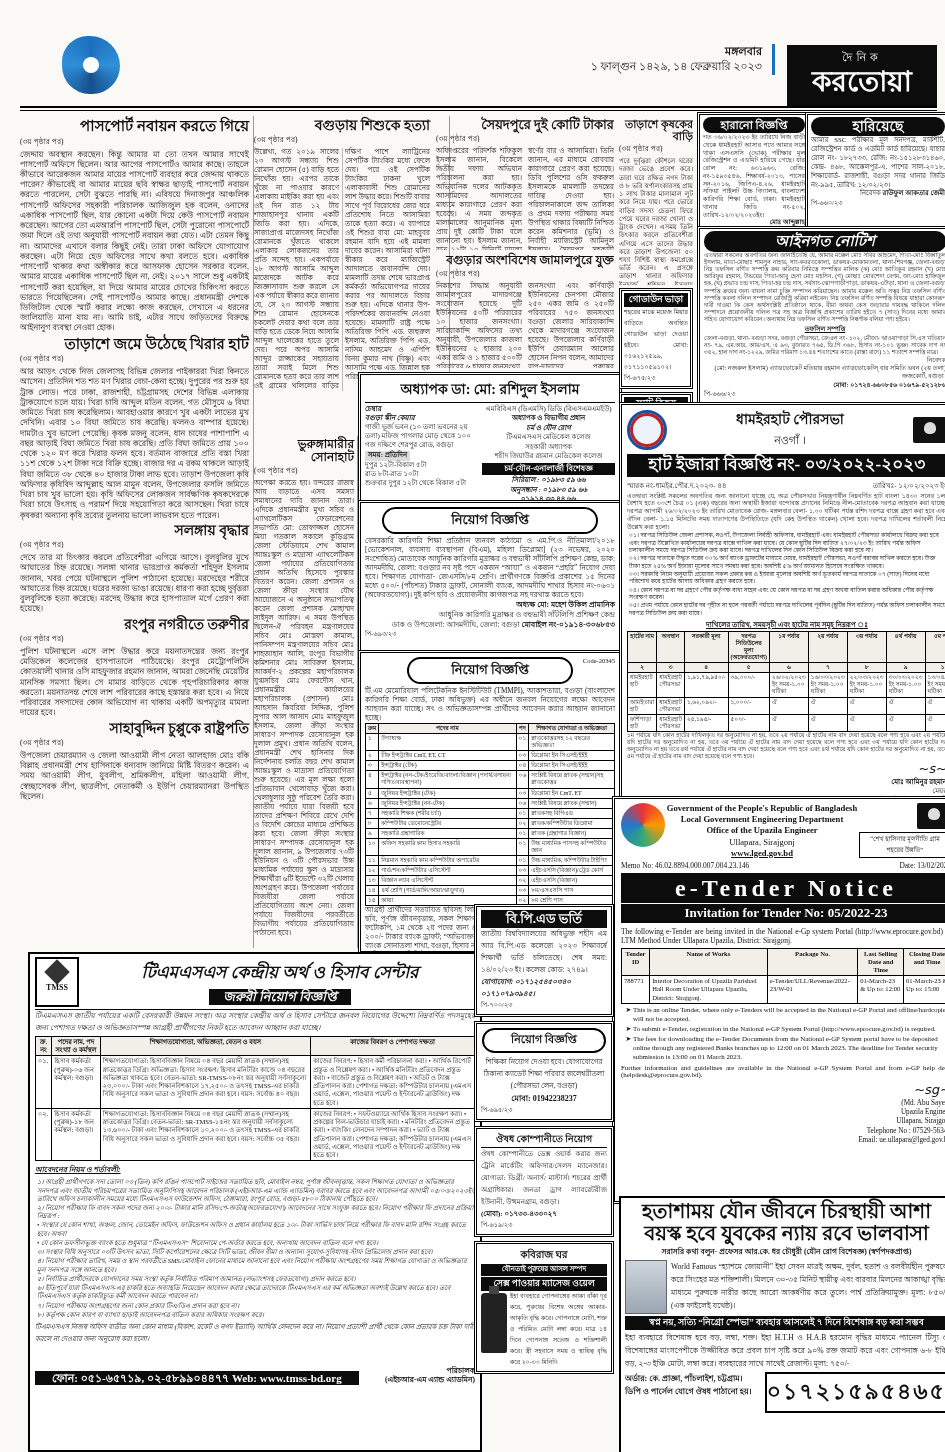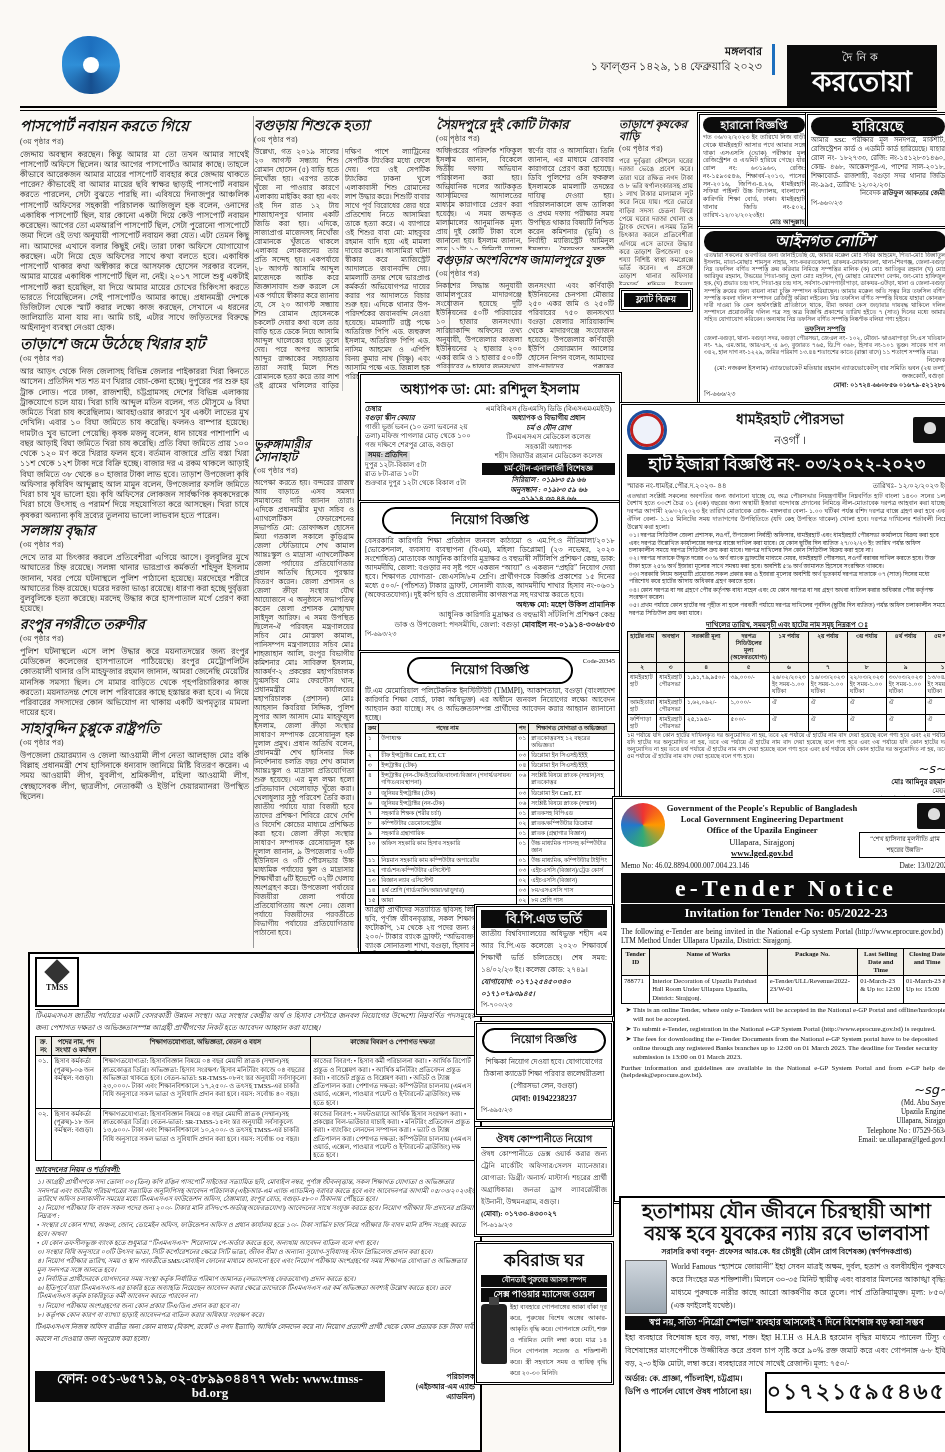--- a/index.html
+++ b/index.html
@@ -2,21 +2,21 @@
 <html><head>
 <meta charset="utf-8">
 <style>
   html,body{margin:0;padding:0;background:#e8e6e0;}
   #page{position:relative;width:945px;height:1452px;margin:0 auto;background:#fbf9f5;color:#111;
         font-family:"Liberation Serif","DejaVu Serif",serif;overflow:hidden;}
   .blk{position:absolute;overflow:hidden;}
   .jt{text-align:justify;}
   .body-txt{font-size:8px;line-height:1.28;}
   .body-sm{font-size:7.2px;line-height:1.25;}
-  .headline{font-weight:bold;text-align:left;line-height:1.1;margin:2px 0 1px;font-style:italic;}
+  .headline{font-weight:bold;text-align:right;line-height:1.1;margin:2px 0 1px;}
   .kicker{font-size:7.5px;margin-bottom:2px;}
   .dbox{border:3px double #000;background:#fff;padding:3px 4px;}
   .banner{background:#0c0c0c;color:#fff;font-weight:bold;text-align:center;padding:2px 2px;line-height:1.1;}
   .banner.round{border-radius:10px;}
   .pill{border:2px solid #000;border-radius:14px;text-align:center;font-weight:bold;padding:1px 6px;margin:1px auto 3px;width:80%;background:#fff;}
   .colrule{border-right:1px solid #999;}
   table{border-collapse:collapse;width:100%;}
   td{border:1px solid #000;padding:1px 2px;vertical-align:top;}
   thead td{font-weight:bold;text-align:center;background:#f1efe8;}
   .tiny-table td{font-size:5.9px;line-height:1.2;}
@@ -135,21 +135,21 @@
     </div>
   </div>
 
   <div class="blk dbox" style="left:358px;top:500px;width:250px;height:144px;">
     <div class="pill" style="font-size:13px;">নিয়োগ বিজ্ঞপ্তি</div>
     <div class="body-sm jt">বেসরকারি কারিগরি শিক্ষা প্রতিষ্ঠান জনবল কাঠামো ও এম.পি.ও নীতিমালা/২০১৮ [ভোকেশনাল, ব্যবসায় ব্যবস্থাপনা (বিএম), মহিলা ডিপ্লোমা] (২৩ নভেম্বর, ২০২০ সংশোধিত) মোতাবেক আধুনিক কারিগরি মুদ্রাক্ষর ও বহুভাষী সাঁটলিপি প্রশিক্ষণ কেন্দ্র, ডাক: আদমদীঘি, জেলা: বগুড়ার নব সৃষ্ট পদে একজন “আয়া” ও একজন “প্রহরি” নিয়োগ দেয়া হবে। শিক্ষাগত যোগ্যতা- জেএসসি/৮ম শ্রেণি। প্রার্থীগণকে বিজ্ঞপ্তি প্রকাশের ১৫ দিনের মধ্যে ৫০০/- (পাঁচশত) টাকার ড্রাফট, সোনালী ব্যাংক, আদমদীঘি শাখার হিসাব নং-০৬০১ (অফেরতযোগ্য)। দুই কপি ছবি ও প্রয়োজনীয় কাগজপত্র সহ দরখাস্ত করতে হবে।</div>
     <div class="sig">
       <span class="b">অধ্যক্ষ</span>
       <span class="b">মো: মহেশ উকিল প্রামানিক</span><br>
       <span>আধুনিক কারিগরি মুদ্রাক্ষর ও বহুভাষী সাঁটলিপি প্রশিক্ষণ কেন্দ্র</span><br>
-      <span>ডাক ও উপজেলা: পদসমীঘি, জেলা: বগুড়া</span>
+      <span>ডাক ও উপজেলা: আদমদীঘি, জেলা: বগুড়া</span>
       <span class="b">মোবাইল নং-০১৯১৪-৩০৬৮৫৩</span>
     </div>
     <div class="ref">পি-৬৯৩/২৩</div>
   </div>
 
   <div class="blk dbox" style="left:358px;top:650px;width:250px;height:292px;">
     <div style="position:relative;">
       <div class="pill" style="font-size:13px;width:60%;">নিয়োগ বিজ্ঞপ্তি</div>
       <div class="ref" style="position:absolute;right:0;top:0;">Code-20345</div>
     </div>
@@ -257,20 +257,25 @@
         </tbody>
     </table>
     <div class="body-sm jt">আগ্রহী প্রার্থীদের সত্যায়িত ছবিসহ লিখিত আবেদনের সাথে ০২ কপি পাসপোর্ট সাইজের ছবি, পূর্ণাঙ্গ জীবনবৃত্তান্ত, সকল শিক্ষাগত যোগ্যতা ও অভিজ্ঞতার সনদপত্রের সত্যায়িত ফটোকপি, ১ম থেকে ২য় পদের জন্য ৪০০/- ও না. থেকে ৫০০/- এবং ১৫শ পদের জন্য ২০০/- টাকার ব্যাংক ড্রাফট; “অভিব্যক্ত-মহাজনশিক্ষা ফাউন্ডেশন”; শিবগঞ্জ শাখায় ইসলামী ব্যাংক সোনাতলা শাখা, বগুড়া, হিসাব নং 2050407090000020 এর অনুকূলে ২৬.২.২৩ খ্রি. তারিখের মধ্যে সিডিউলসহ দরখাস্ত জমা দিতে হবে।</div>
 
   </div>
 
   <div class="blk" style="left:619px;top:116px;width:74px;height:288px;">
     <div class="headline" style="font-size:11px;">তাড়াশে কৃষকের বাড়ি</div>
     <div class="kicker">(৩য় পৃষ্ঠার পর)</div>
     <div class="body-sm jt" style="font-size:6.6px;height:128px;overflow:hidden;">পরে দুর্বৃত্তরা কৌশলে ঘরের দরজা ভেঙে প্রবেশ করে। তারা ঘরে রক্ষিত নগদ টাকা ও ৮ ভরি স্বর্ণালংকারসহ প্রায় ১ লাখ টাকার মালামাল লুট করে নিয়ে যায়। পরে ভোরে বাড়ির সদস্য চেতনা ফিরে পেয়ে ঘরের দরজা খোলা ও ট্রাংক দেখেন। এসময় তিনি চিৎকার করলে প্রতিবেশীরা এগিয়ে এসে তাদের উদ্ধার করে তাড়াশ উপজেলা ৫০ শয্যা বিশিষ্ট স্বাস্থ্য কমপ্লেক্সে ভর্তি করেন। এ প্রসঙ্গে তাড়াশ থানার অফিসার ইনচার্জ শহিদুল ইসলাম বলেন, খবর পেয়ে তিনি ঘটনাস্থলে অবস্থান করেন। পাশাপাশি ঘটনাস্থল থেকে আলামত জব্দ করা হয়েছে। এ বিষয়ে প্রয়োজনীয় আইনগত ব্যবস্থা নেয়া হবে।</div>
+    <div class="dbox" style="margin-top:3px;padding:2px;">
+      <div class="banner" style="font-size:9px;">গোডাউন ভাড়া</div>
+      <div style="font-size:6.3px;" class="jt">শহরের মাঝে ময়েজ মিয়ার বাড়িতে অবস্থিত গোডাউন ভাড়া দেওয়া হইবে। মোবা: ০১৬২১২৫৯৯, ০১৭১১০৫৯১০২।</div>
+      <div class="ref">পি-৬৭৫/২৩</div>
+    </div>
     <div class="dbox" style="margin-top:3px;padding:2px;">
       <div class="banner" style="font-size:9px;">ফ্ল্যাট বিক্রয়</div>
 
     </div>
   </div>
 
   <div class="blk dbox" style="left:697px;top:112px;width:102px;height:110px;padding:2px 3px;">
     <div class="banner round" style="font-size:11px;">হারানো বিজ্ঞপ্তি</div>
     <div style="font-size:6.2px;line-height:1.25;" class="jt">গত ০৬/০২/২০২৩ ইং তারিখে নিজ বাড়ী থেকে ধামইরহাট আসার পথে আমার সঙ্গে থাকা এসএসসি (ভোক) পরীক্ষার মূল রেজিস্ট্রেশন ও এডমিট হারিয়ে গেছে। যার রোল নং: ৬৩১৯৬৩, রেজি: নং-১৫৯৩৫৪৬, শিক্ষাবর্ষ-২০১৩, পাসের সন-২০১৬, জিপিএ-৪.২৬, ধামইরহাট সফিয়া পাইলট উচ্চ বিদ্যালয়, বাংলাদেশ কারিগরি শিক্ষা বোর্ড, ঢাকা। ধামইরহাট থানার জিডি নং-৫০২, তারিখ-১২/০২/২০২৩ইং।</div>
     <div class="sig" style="font-size:6.5px;"><span class="b">মোঃ আব্দুল্লাহ</span></div>
@@ -452,20 +457,24 @@
       <span>Telephone No : 07529-56349</span><br>
       <span>Email: ue.ullapara@lged.gov.bd</span>
     </div>
   </div>
 
   <div class="blk" style="left:28px;top:952px;width:440px;height:490px;border:2px solid #000;background:#fff;padding:3px 5px;">
     <div style="display:flex;gap:6px;align-items:center;border-bottom:1px solid #000;padding-bottom:2px;">
       <div class="tmss-logo">
         <div class="gem"></div>
         <span>TMSS</span>
+      </div>
+      <div style="flex:1;text-align:center;">
+        <div class="b" style="font-size:17px;font-style:italic;">টিএমএসএস কেন্দ্রীয় অর্থ ও হিসাব সেন্টার</div>
+        <div class="banner" style="display:inline-block;font-size:13px;font-style:italic;padding:1px 14px;margin-top:2px;">জরুরী নিয়োগ বিজ্ঞপ্তি</div>
       </div>
     </div>
     <div style="font-size:7.4px;font-style:italic;" class="jt">টিএমএসএস জাতীয় পর্যায়ের একটি বেসরকারী উন্নয়ন সংস্থা। অত্র সংস্থার কেন্দ্রীয় অর্থ ও হিসাব সেন্টারে জনবল নিয়োগের উদ্দেশ্যে নিম্নবর্ণিত পদসমূহের জন্য পেশাগত দক্ষতা ও অভিজ্ঞতাসম্পন্ন আগ্রহী প্রার্থীগণের নিকট হতে আবেদন আহ্বান করা যাচ্ছে।</div>
     <table class="mid-table" style="margin-top:2px;">
       <thead>
           <tr>
             <td>ক্র. নং</td>
             <td>পদের নাম, পদ সংখ্যা ও কর্মস্থল</td>
             <td>শিক্ষাগতযোগ্যতা, অভিজ্ঞতা, বেতন ও বয়স</td>
             <td>কাজের বিবরণ ও পেশাগত দক্ষতা</td>
@@ -494,21 +503,21 @@
         <li>•  যে কোন তফসীলভুক্ত ব্যাংক হতে শুধুমাত্র “টিএমএসএস” শিরোনামে পে-অর্ডার করতে হবে, অন্যথায় আবেদন বাতিল বলে গণ্য হবে।</li>
         <li>৩। সংস্থার বিধি অনুসারে ০৩টি উৎসব ভাতা, সিটি কর্পোরেশনের ক্ষেত্রে সিটি ভাতা, জীবন বীমা ও অন্যান্য সুযোগ-সুবিধাসহ স্টাফ প্রিভিলেজ প্রদান করা হবে।</li>
         <li>৪। নিয়োগ পরীক্ষার তারিখ, সময় ও স্থান পরবর্তীতে SMS/মোবাইল ফোনের মাধ্যমে জানানো হবে এবং নিয়োগ পরীক্ষায় অংশগ্রহণের সময় শিক্ষাগত যোগ্যতা ও অভিজ্ঞতার মূল সনদপত্র সঙ্গে আনতে হবে।</li>
         <li>৫। নির্বাচিত প্রার্থীদেরকে যোগদানের সময় সংস্থা কর্তৃক নির্ধারিত পরিমাণ জামানত (লভ্যাংশসহ ফেরতযোগ্য) প্রদান করতে হবে।</li>
         <li>৬। ইতিপূর্বে যারা টিএমএসএস-এর চাকরি হতে অব্যাহতি নিয়েছেন আবেদন করার ক্ষেত্রে তাদেরকে টিএমএসএস এর কর্ম অভিজ্ঞতা অবশ্যই উল্লেখ করতে হবে। তবে টিএমএসএস কর্তৃক চাকরিচ্যুত কর্মী আবেদন করতে পারবেন না।</li>
         <li>৭। নিয়োগ পরীক্ষায় অংশগ্রহণের জন্য কোন প্রকার টিএ/ডিএ প্রদান করা হবে না।</li>
         <li>৮। কর্তৃপক্ষ কোন কারণ বা ব্যাখ্যা ছাড়াই আবেদনপত্র বাতিল করার অধিকার সংরক্ষণ করে।</li>
       </ul>
     <div style="font-size:6.8px;font-style:italic;" class="jt">টিএমএসএস নিজস্ব অফিস ব্যতীত অন্য কোন মাধ্যম (বিকাশ, রকেট ও নগদ ইত্যাদি) আর্থিক লেনদেন করে না। নিয়োগ প্রত্যাশী প্রার্থী থেকে কোন প্রতারক চক্র টাকা দাবী করলে না দেওয়ার জন্য অনুরোধ করা হলো।</div>
     <div style="display:flex;justify-content:space-between;align-items:flex-end;margin-top:2px;">
-      <div class="banner" style="font-size:13px;padding:1px 4px;margin-top:24px;">ফোন: ০৫১-৬৫৭১৯, ০২-৫৮৯৯০৪৪৭৭ Web: www.tmss-bd.org</div>
+      <div class="banner" style="font-size:11px;padding:1px 17px;margin-top:24px;">ফোন: ০৫১-৬৫৭১৯, ০২-৫৮৯৯০৪৪৭৭ Web: www.tmss-bd.org</div>
       <div class="sig">
         <span class="b">পরিচালক</span><br>
         <span class="b">(এইচআর-এম এ্যান্ড এ্যাডমিন)</span>
       </div>
     </div>
   </div>
 
   <div class="blk" style="left:474px;top:904px;width:140px;height:546px;">
     <div class="dbox" style="margin-bottom:4px;">
       <div class="banner" style="font-size:13px;">বি.পি.এড ভর্তি</div>
@@ -522,21 +531,21 @@
       <div class="b center" style="font-size:8px;text-align:center;">মোবা: 01942238237</div>
       <div class="ref">পি-৬৯৫/২৩</div>
     </div>
     <div class="dbox" style="margin-bottom:4px;">
       <div class="b center" style="font-size:9.5px;border-bottom:1px solid #000;">ঔষধ কোম্পানীতে নিয়োগ</div>
       <div style="font-size:7px;" class="jt">ঔষধ কোম্পানীতে ডেক্স ওয়ার্ক করার জন্য ট্রেনি মার্কেটিং অফিসার/সেলস ম্যানেজার। যোগ্যতা: ডিগ্রী/ অনার্স/ মাস্টার্স। শহরের প্রার্থী অগ্রাধিকার। জনতা ড্রাগ ল্যাবরেটরীজ ইউনানী, উত্থমনগ্রাম, বগুড়া।</div>
       <div class="b" style="font-size:7px;">(মোবা): ০১৭৩৩-৪৩৩০২৭</div>
       <div class="ref">পি-৬১৯/২৩</div>
     </div>
     <div class="dbox">
-      <div class="b center" style="font-size:17px;">কবিরাজ ঘর</div>
+      <div class="b center" style="font-size:10px;">কবিরাজ ঘর</div>
       <div class="banner" style="font-size:7px;">যৌনতাই পুরুষের আসল সম্পদ</div>
       <div class="banner" style="font-size:9px;margin-top:1px;">সেক্স পাওয়ার ম্যাসেজ ওয়েল</div>
       <div style="display:flex;gap:3px;">
         <div class="bottle"></div>
         <div style="font-size:6.2px;flex:1;" class="jt">ইহা ব্যবহারে গোপনাঙ্গের আকা বাঁকা দূর করে, পুরুষের বিশেষ অঙ্গের আকার-আকৃতি বৃদ্ধি করে। গোপনাঙ্গে মোটা, শক্ত ও পরিমিত মোটা লম্বা করে। মাত্র ১৪ দিনে গোপনাঙ্গ সতেজ ও শক্তিশালী করে। স্ত্রী সহবাসে সময় ও স্থায়িত্ব বৃদ্ধি করে ২০-৩০ মিনিট।</div>
       </div>
 
     </div>
   </div>
 

